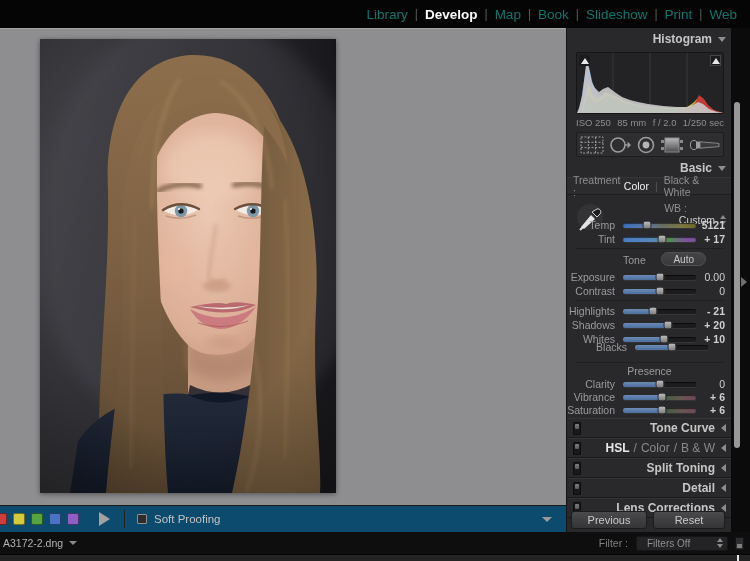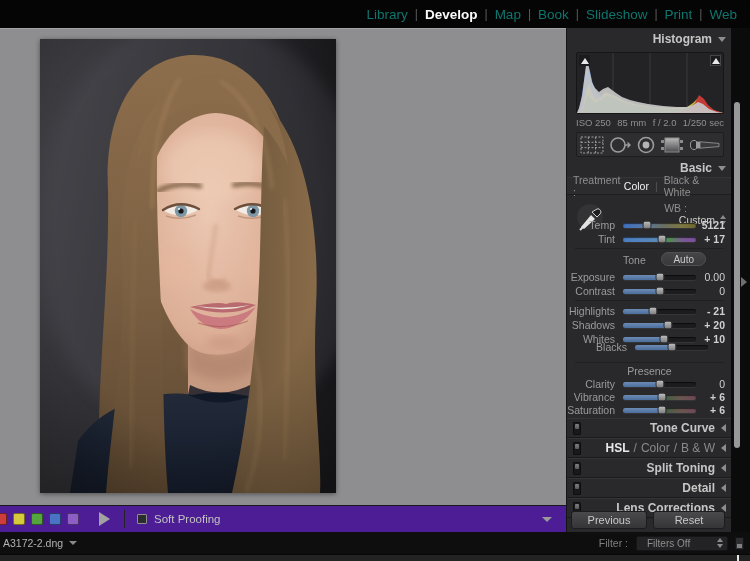--- a/index.html
+++ b/index.html
@@ -19,21 +19,21 @@
 
   
   .content { position:absolute; left:0; top:0; width:566px; height:504px;
     background:#8e8e90; border-top:1px solid #a2a2a2; }
   .photo { position:absolute; left:40px; top:10px; width:296px; height:454px;
     box-shadow:0 1px 5px rgba(0,0,0,.45); background:#222; }
   .photo svg { display:block; }
 
   
   .toolbar { position:absolute; left:0; bottom:0; width:566px; height:27px;
-    background:#4c1d95; border-top:1px solid #19191b;
+    background:#0c4a6e; border-top:1px solid #19191b;
     display:flex; align-items:center; }
   .swatch { width:12px; height:12px; border-radius:2px; border:1px solid rgba(0,0,0,.45);
     margin-right:6px; flex:none; }
   .swatch.first { margin-left:-5px; }
   .playbtn { width:0; height:0; border-left:11px solid #a2a2a2; border-top:7px solid transparent;
     border-bottom:7px solid transparent; margin:0 14px 0 14px; }
   .tb-div { width:1px; height:18px; background:#222; margin-right:12px; }
   .chk { width:10px; height:10px; border:1px solid #8f8f8f; background:#2c2c2e; border-radius:1px;
     margin-right:7px; flex:none; }
   .tb-label { color:#c2c2c2; font-size:11.5px; }

